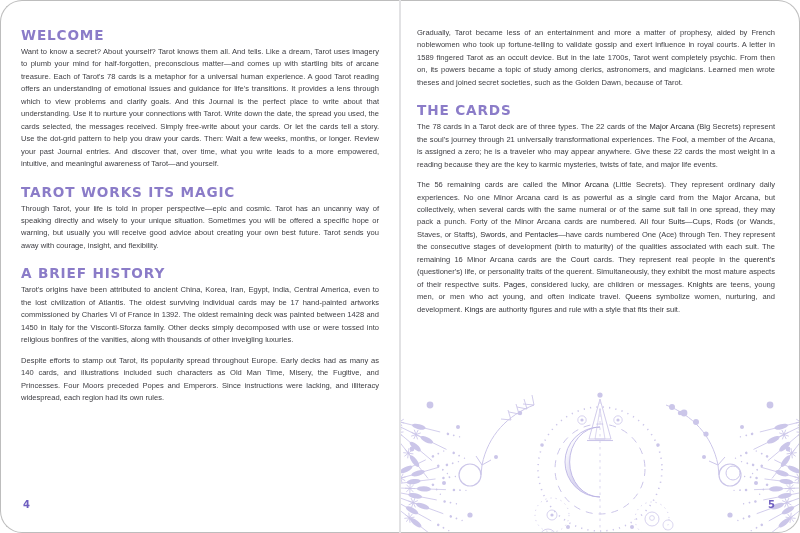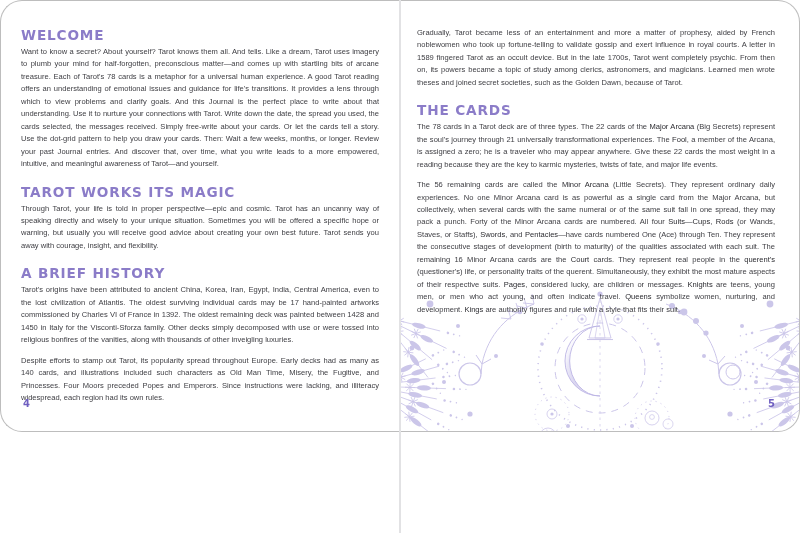--- a/index.html
+++ b/index.html
@@ -17,21 +17,21 @@
     position: relative;
     width: 800px;
     height: 533px;
     background: #ffffff;
     display: flex;
   }
   
   .page {
     position: relative;
     width: 400px;
-    height: 432px;
+    height: 533px;
     background: #ffffff;
     box-sizing: border-box;
     overflow: hidden;
   }
   .page-left {
     border-left: 1.2px solid #bdbdbd;
     border-top: 1.2px solid #bdbdbd;
     border-bottom: 1.2px solid #bdbdbd;
     border-top-left-radius: 22px;
     border-bottom-left-radius: 22px;

